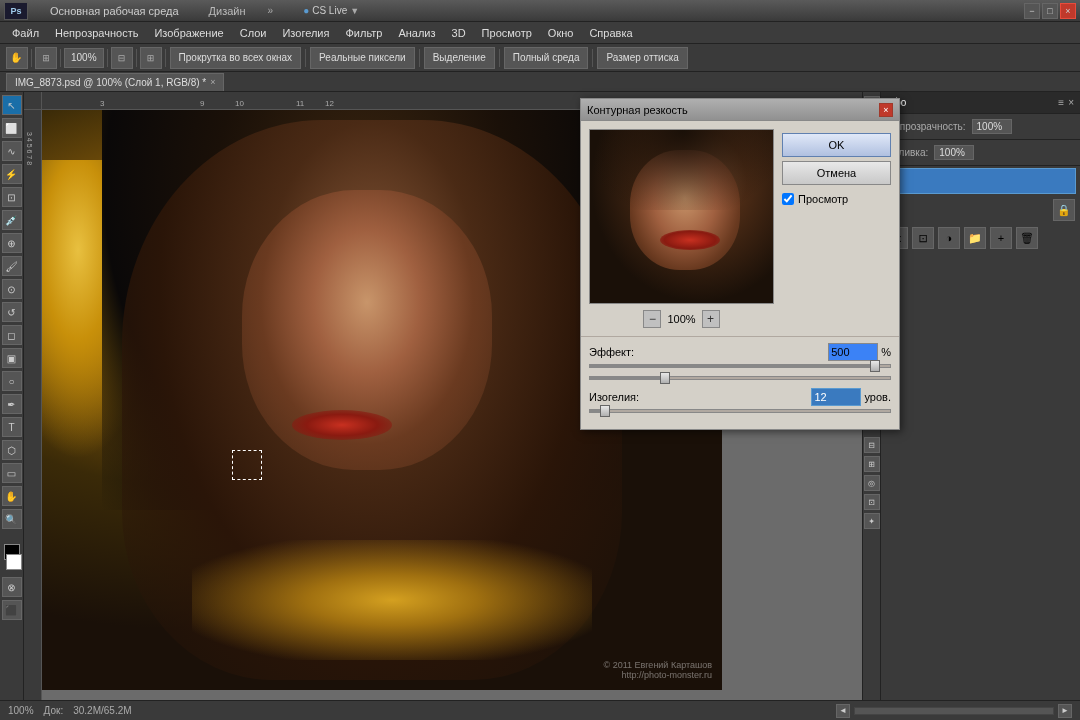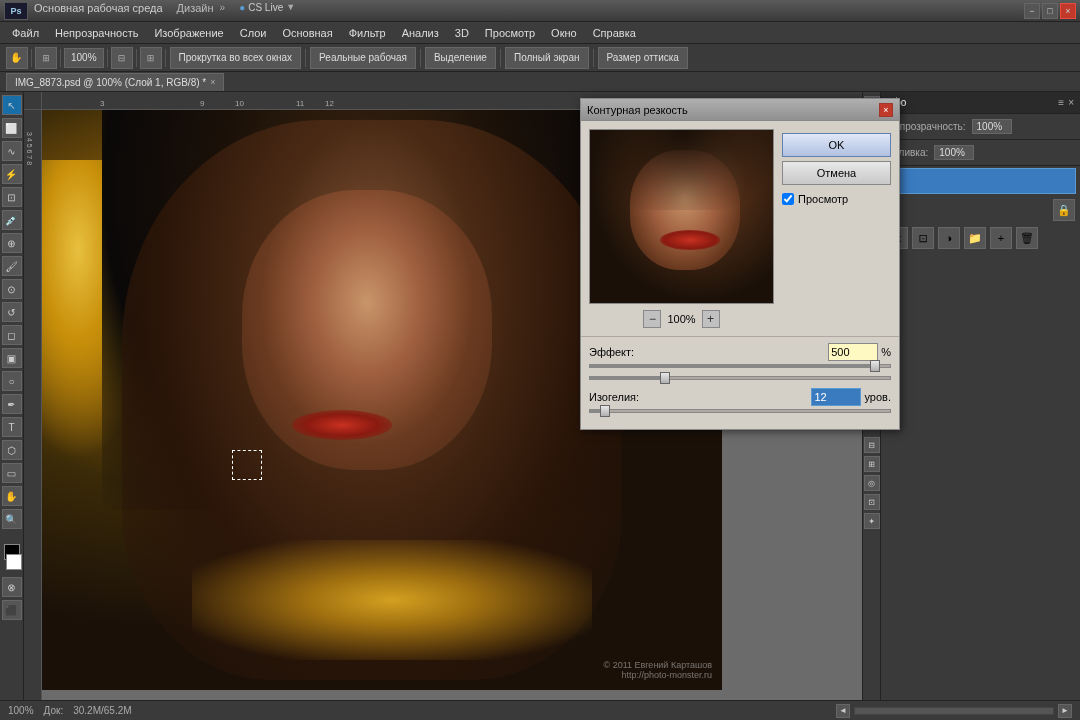--- a/index.html
+++ b/index.html
@@ -19,22 +19,22 @@
       height: 22px;
       background: linear-gradient(to bottom, #5a5a5a, #3a3a3a);
       display: flex;
       align-items: center;
       justify-content: space-between;
       padding: 0 4px;
       border-bottom: 1px solid #222;
     }
     .titlebar-left {
       display: flex;
-      align-items: flex-start;
-      gap: 6px;
+      align-items: center;
+      gap: 22px;
     }
     .ps-logo {
       width: 24px;
       height: 18px;
       background: #1a1a2e;
       border: 1px solid #555;
       display: flex;
       align-items: center;
       justify-content: center;
       font-size: 9px;
@@ -552,21 +552,21 @@
       justify-content: space-between;
       margin-bottom: 3px;
     }
     .slider-label {
       font-size: 11px;
       color: #000;
     }
     .slider-input {
       width: 50px;
       height: 18px;
-      background: #fef9c3;
+      background: #3b82f6;
       border: 1px solid #888;
       font-size: 11px;
       padding: 0 2px;
       color: #000;
     }
     .slider-input.highlighted {
       background: #3a7abf;
       color: #fff;
       border-color: #5a9ad0;
     }
@@ -688,21 +688,21 @@
     <div class="title-btn maximize">□</div>
     <div class="title-btn close">×</div>
   </div>
 </div>
 
 <div id="menubar">
   <div class="menu-item">Файл</div>
   <div class="menu-item">Непрозрачность</div>
   <div class="menu-item">Изображение</div>
   <div class="menu-item">Слои</div>
-  <div class="menu-item">Основная</div>
+  <div class="menu-item">Изогелия</div>
   <div class="menu-item">Фильтр</div>
   <div class="menu-item">Анализ</div>
   <div class="menu-item">3D</div>
   <div class="menu-item">Просмотр</div>
   <div class="menu-item">Окно</div>
   <div class="menu-item">Справка</div>
 </div>
 
 <div id="toolbar">
   <div style="display:flex;align-items:center;gap:3px;">
@@ -712,25 +712,25 @@
     <div style="width:1px;height:18px;background:#555;"></div>
     <div style="background:#555;border:1px solid #666;height:20px;padding:0 6px;display:flex;align-items:center;color:#ddd;font-size:10px;cursor:pointer;">100%</div>
     <div style="width:1px;height:18px;background:#555;"></div>
     <div style="width:22px;height:22px;background:#555;border:1px solid #666;display:flex;align-items:center;justify-content:center;color:#aaa;font-size:9px;cursor:pointer;">⊟</div>
     <div style="width:1px;height:18px;background:#555;"></div>
     <div style="width:22px;height:22px;background:#555;border:1px solid #666;display:flex;align-items:center;justify-content:center;color:#aaa;font-size:9px;cursor:pointer;">⊞</div>
     <div style="width:1px;height:18px;background:#555;"></div>
   </div>
   <div class="tool-btn">Прокрутка во всех окнах</div>
   <div style="width:1px;height:18px;background:#555;"></div>
-  <div class="tool-btn">Реальные рабочая</div>
+  <div class="tool-btn">Реальные пиксели</div>
   <div style="width:1px;height:18px;background:#555;"></div>
   <div class="tool-btn">Выделение</div>
   <div style="width:1px;height:18px;background:#555;"></div>
-  <div class="tool-btn">Полный экран</div>
+  <div class="tool-btn">Полный среда</div>
   <div style="width:1px;height:18px;background:#555;"></div>
   <div class="tool-btn">Размер оттиска</div>
 </div>
 
 <div id="tabbar">
   <div class="tab">
     <span>IMG_8873.psd @ 100% (Слой 1, RGB/8) *</span>
     <span class="close-tab">×</span>
   </div>
 </div>

